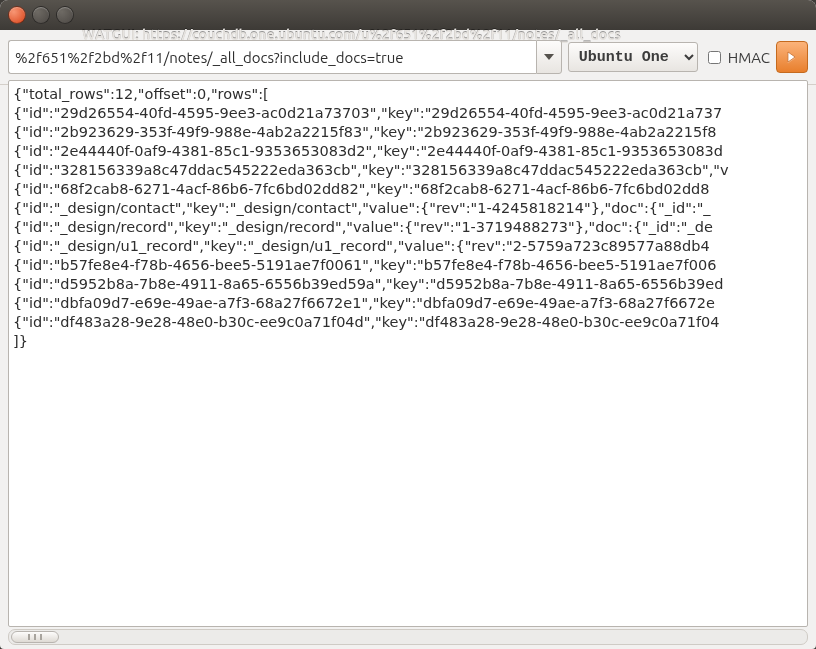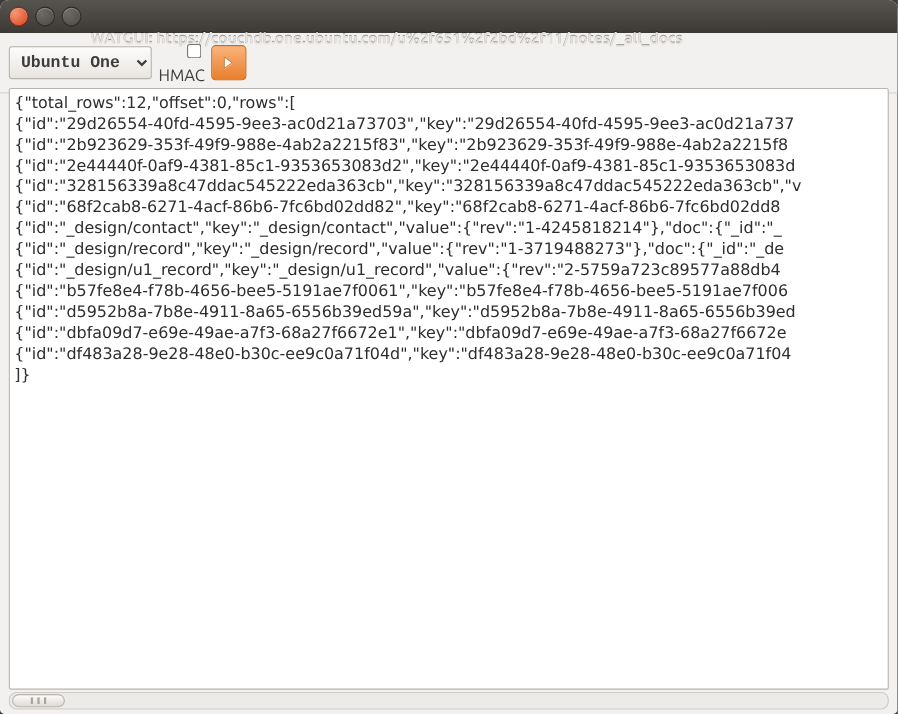--- a/index.html
+++ b/index.html
@@ -97,25 +97,24 @@
     font-family: Liberation Mono, monospace;
     border: 1px solid #b8b4af;
     border-radius: 3px;
     background: linear-gradient(to bottom, #fdfcfb, #e8e5e1);
     padding: 0 6px;
     font-weight: bold;
     color: #3c3c3c;
   }
   .hmac-wrap {
     display: flex;
-    align-items: flex-end;
+    align-items: center;
     gap: 4px;
     font-size: 15px;
     color: #3c3c3c;
-    flex-direction: column;
   }
   .go-btn {
     width: 30px;
     height: 30px;
     border: 1px solid #c56a1e;
     border-radius: 4px;
     background: linear-gradient(to bottom, #fbb37a, #e87f2d);
     display:flex;align-items:center;justify-content:center;
     cursor:pointer;
   }
@@ -181,20 +180,28 @@
   <div class="titlebar">
     <div class="win-buttons">
       <div class="win-btn win-close"></div>
       <div class="win-btn win-min"></div>
       <div class="win-btn win-max"></div>
     </div>
     <div class="title-text">WATGUI: https://couchdb.one.ubuntu.com/u%2f651%2f2bd%2f11/notes/_all_docs</div>
   </div>
 
   <div class="toolbar">
+    <div class="url-combo">
+      <input class="url-input" type="text" value="%2f651%2f2bd%2f11/notes/_all_docs?include_docs=true" style="">
+      <div class="combo-btn">
+        <svg width="10" height="6" viewBox="0 0 10 6">
+          <path d="M0 0 L5 6 L10 0 Z" fill="#55524d"></path>
+        </svg>
+      </div>
+    </div>
 
     <select class="provider-select">
       <option selected="">Ubuntu One</option>
     </select>
 
     <label class="hmac-wrap">
       <input type="checkbox" style="">
       <span>HMAC</span>
     </label>
 

